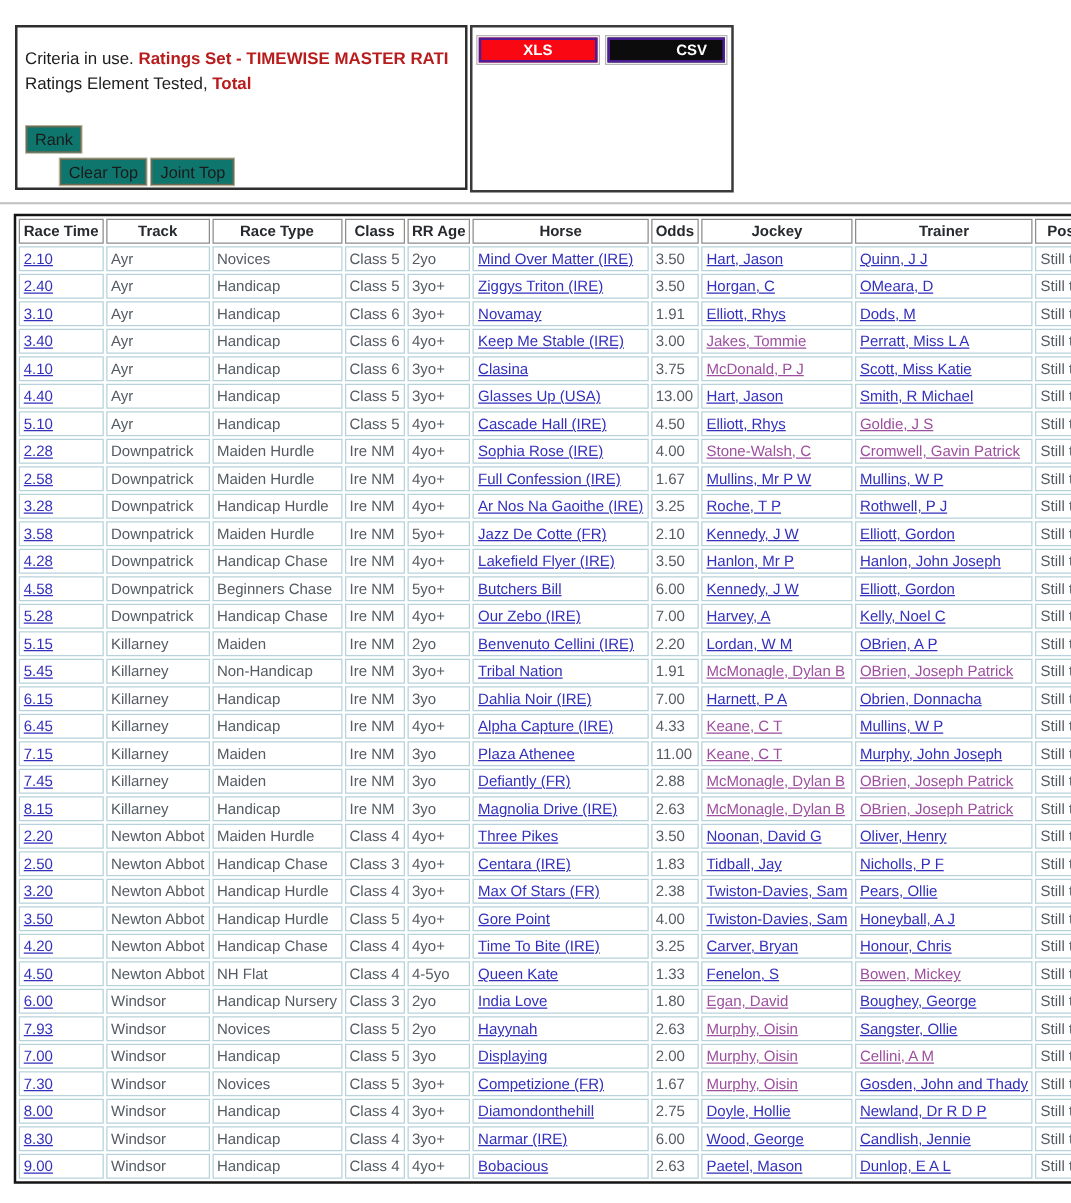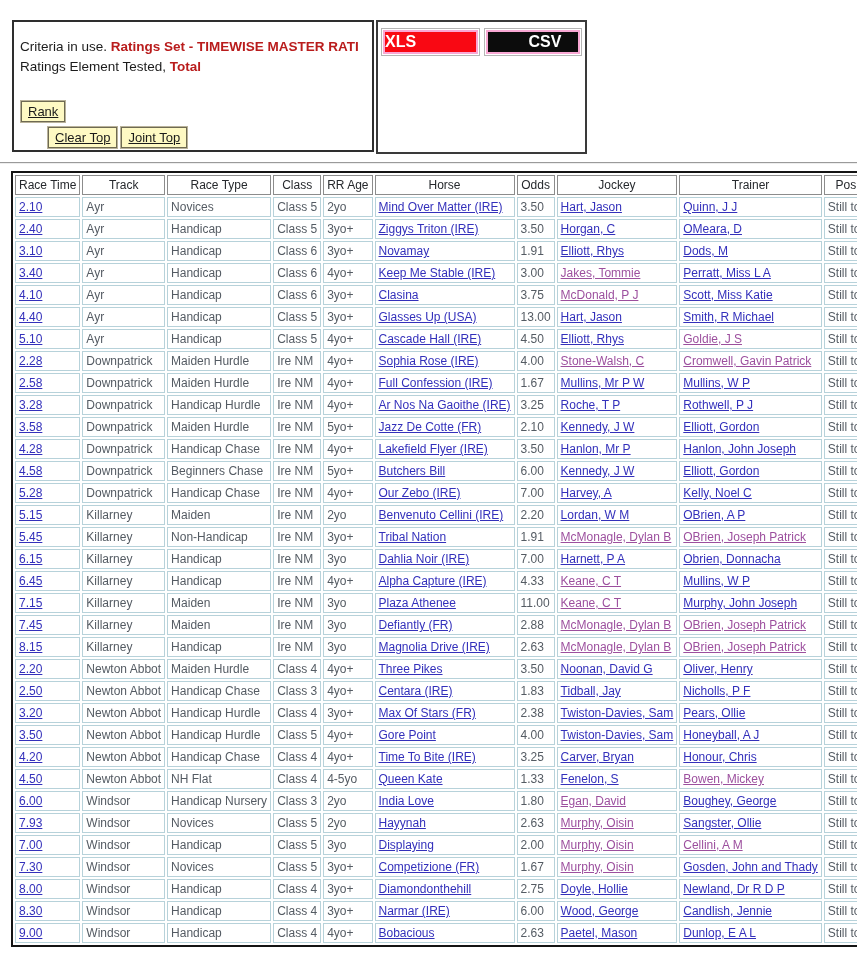--- a/index.html
+++ b/index.html
@@ -16,41 +16,40 @@
     overflow:hidden;
   }
   .criteria-text{
     margin:15px 0 0 6px;font-size:13.5px;line-height:20px;color:#1c1c1c;
     white-space:nowrap;
   }
   .criteria-text b{color:#b91c1c;}
   .rank-row{position:absolute;left:7px;top:79px;}
   .top-row{position:absolute;left:7px;top:105px;padding-left:27px;}
   .btn{
-    display:inline-block;background:#fef9c3;border:1px solid #6e6a52;
+    display:inline-block;background:#0f766e;border:1px solid #6e6a52;
     box-shadow:0 0 0 1px #b9b29a;
     padding:2px 6px;font-size:13px;color:#1a1a1a;margin-right:4px;
     cursor:pointer;
-    text-decoration:underline;
   }
 
   
   .download-box{
     position:absolute;left:376px;top:20px;width:211px;height:134px;
     border:2px solid #3a3a3a;box-sizing:border-box;background:#fff;padding:3px;
   }
   .download-header{
     border:1px solid #6e6e6e;background:#d3d3d3;text-align:center;
     font-size:13px;padding:3px 0;color:#111;
   }
   .download-buttons{display:flex;gap:4px;margin-top:3px;}
   .dl-cell{flex:1;border:1px solid #b5b5b5;padding:1px;}
   .dl-btn{
-    border:2px solid #f9a8d4;color:#fff;font-weight:bold;text-align:left;
-    font-size:16px;padding:1px 0;cursor:pointer;
+    border:2px solid #4c1d95;color:#fff;font-weight:bold;text-align:center;
+    font-size:12px;padding:1px 0;cursor:pointer;
   }
   .dl-btn.xls{background:#f90813;}
   .dl-btn.csv{background:#0c0c0c;padding-left:41px;}
 
   
   .separator{
     position:absolute;left:0;top:162px;width:857px;margin:0;border:none;
     border-top:1px solid #9a9a9a;border-bottom:1px solid #ededed;
   }
 
@@ -59,21 +58,21 @@
     position:absolute;left:11px;top:171px;
     border-collapse:separate;border-spacing:2px;
     border:2px solid #141414;background:#fff;table-layout:fixed;
   }
   .race-table th,.race-table td{
     border:1px solid #b7d2da;background:#fff;
     padding:1px 3px;font-size:12px;height:16px;line-height:16px;
     color:#545b63;white-space:nowrap;overflow:hidden;text-align:left;
   }
   .race-table th{
-    border-color:#8c8c8c;text-align:center;color:#26292d;font-weight:normal;
+    border-color:#8c8c8c;text-align:center;color:#26292d;font-weight:bold;
   }
   .race-table a{color:#3330bb;text-decoration:underline;cursor:pointer;}
   .race-table a.visited{color:#9c4f9e;}
   col.c0{width:65px}col.c1{width:75px}col.c2{width:105px}col.c3{width:36px}
   col.c4{width:50px}col.c5{width:126px}col.c6{width:34px}col.c7{width:116px}
   col.c8{width:134px}col.c9{width:65px}
 </style>
 </head>
 <body>
 

